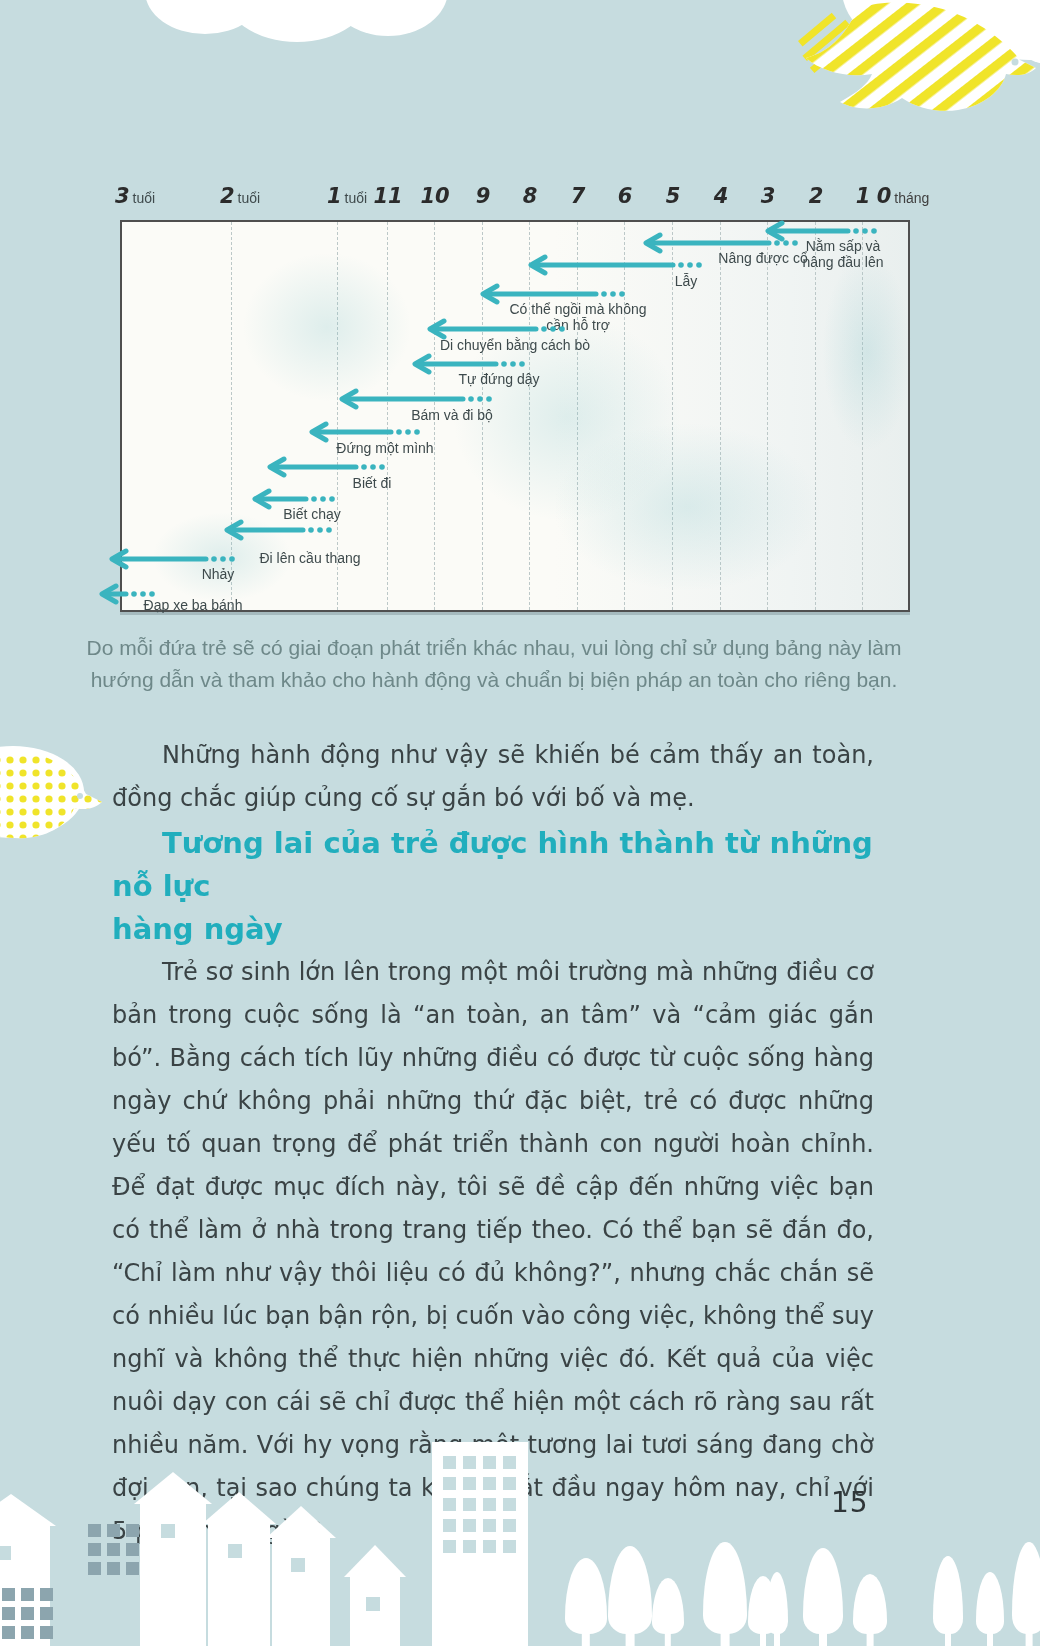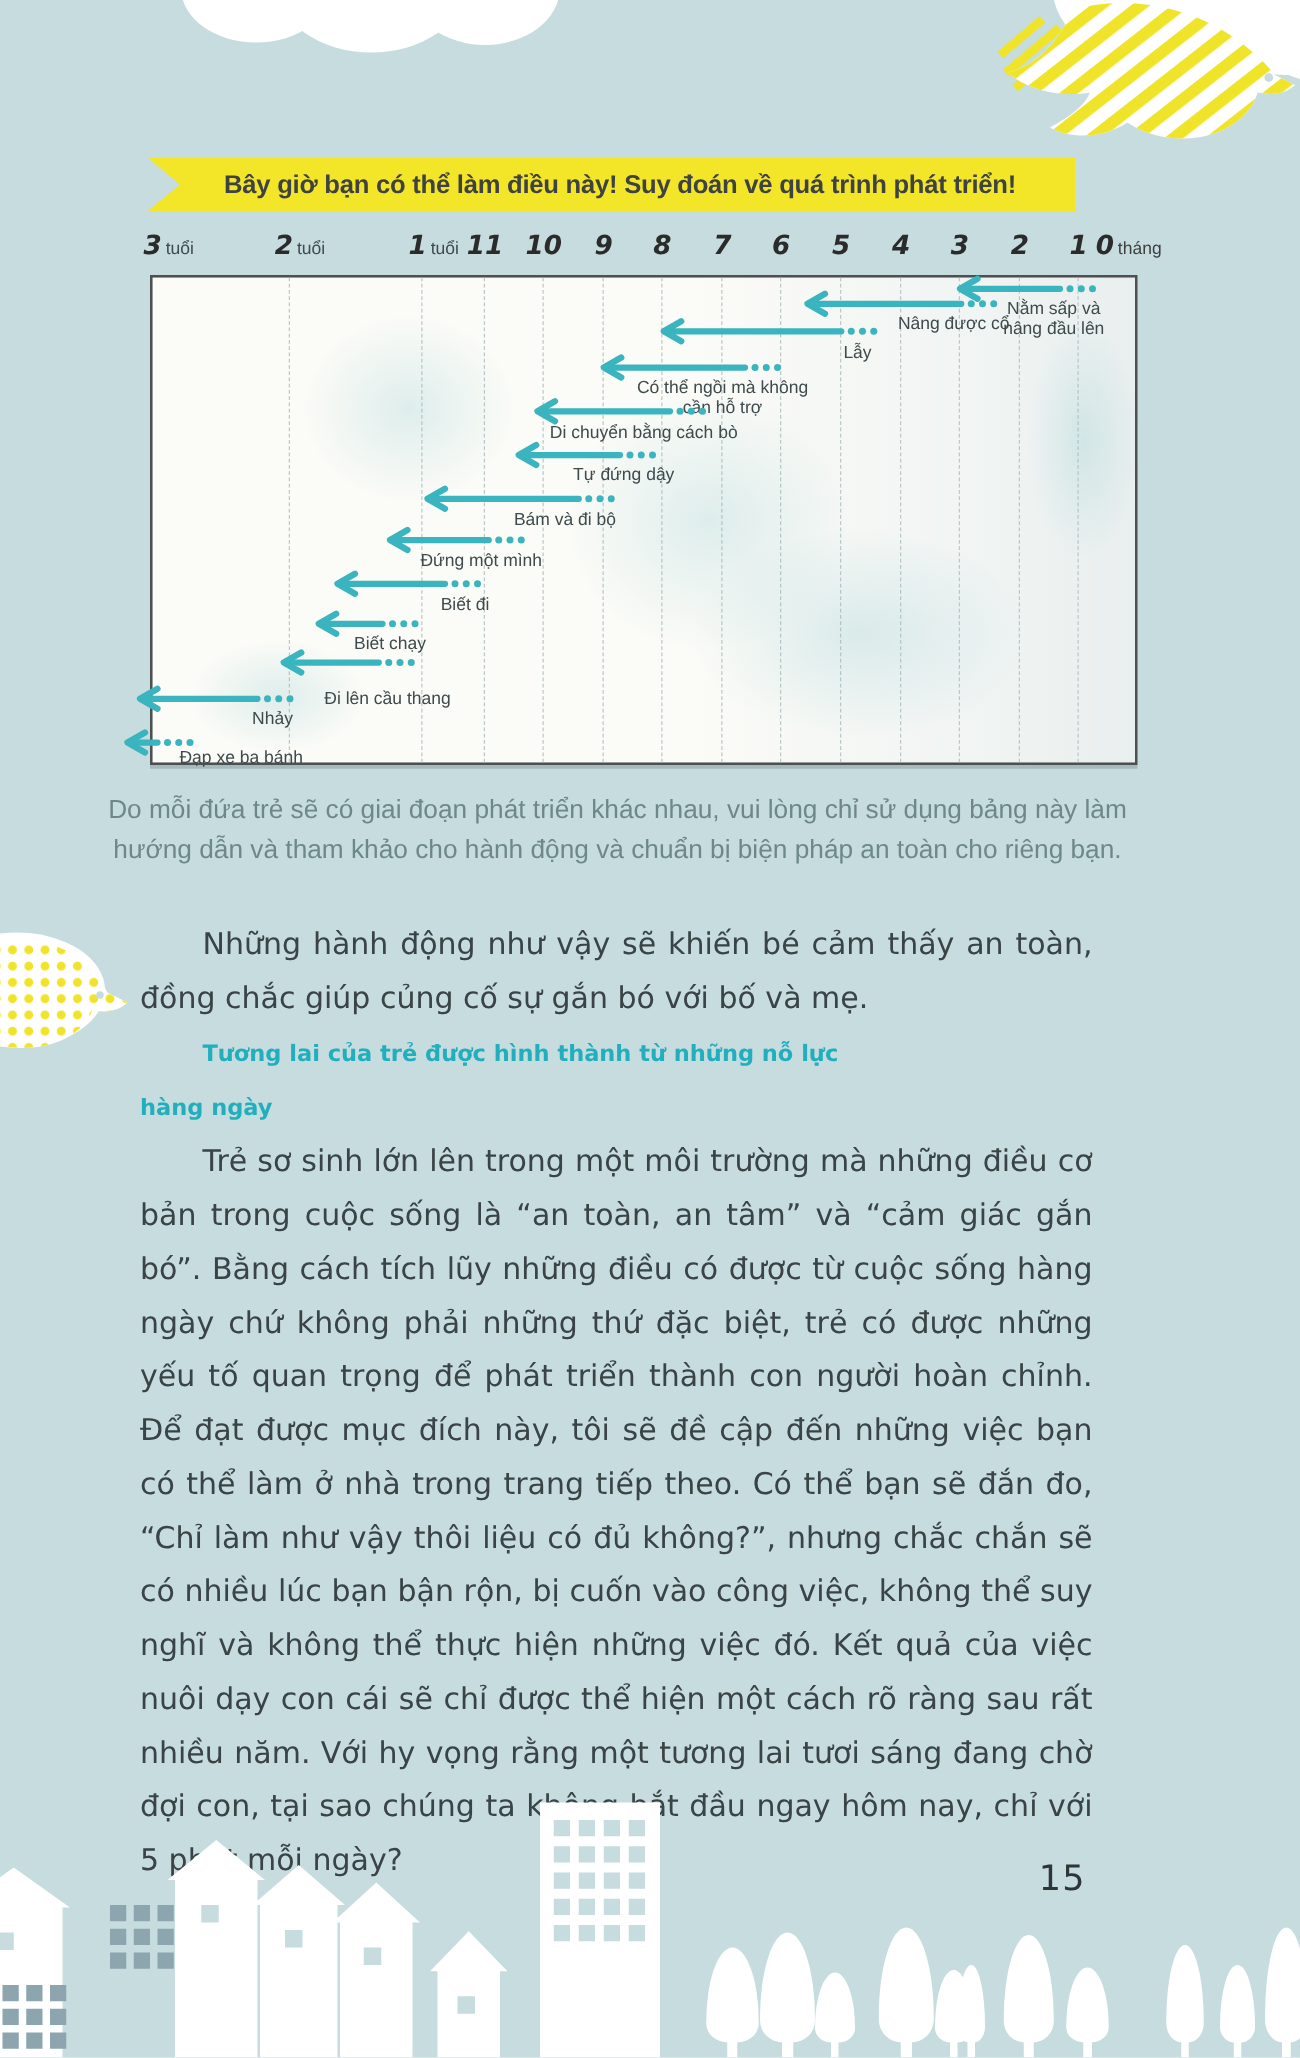--- a/index.html
+++ b/index.html
@@ -50,21 +50,21 @@
     position:absolute;left:84px;top:632px;width:820px;margin:0;
     font-size:21px;line-height:32px;text-align:center;color:#6e8889;
   }
   
   .bodytext{
     position:absolute;left:112px;top:734px;width:762px;
     font-family:"DejaVu Sans","Liberation Sans",sans-serif;
     font-size:24px;line-height:43px;color:#3a4345;text-align:justify;
   }
   .bodytext p{margin:0;text-indent:50px;}
-  .bodytext h3{margin:2px 0 0 0;font-size:18px;line-height:43px;color:#21aebd;text-indent:50px;text-align:left;font-weight:bold;}
+  .bodytext h3{margin:2px 0 0 0;font-size:29px;line-height:43px;color:#21aebd;text-indent:50px;text-align:left;font-weight:bold;}
   
   .pagenum{position:absolute;left:831px;top:1486px;font-family:"DejaVu Sans",sans-serif;font-size:28px;color:#2e3537;letter-spacing:1px;}
   
   .skyline{position:absolute;left:0;top:1430px;width:1040px;height:216px;}
   .tree{position:absolute;}
   .tree .crown{width:100%;background:#fff;border-radius:50% 50% 42% 42% / 78% 78% 20% 20%;}
   .tree .trunk{position:absolute;bottom:0;left:50%;transform:translateX(-50%);height:16px;background:#fff;}
   .house{position:absolute;}
   .house .roof{width:0;height:0;}
   .house .hbody{position:absolute;background:#fff;}
@@ -107,23 +107,20 @@
     <defs>
       <pattern id="dots" width="13" height="13" patternUnits="userSpaceOnUse">
         <circle cx="5" cy="5" r="3.6" fill="#f0e42a"></circle>
       </pattern>
     </defs>
     <path d="M 6 28 C 30 8 62 6 86 18 C 102 26 114 40 120 52 L 136 60 C 128 68 116 68 108 66 C 102 82 84 94 60 96 C 36 98 12 90 -2 76 Z" fill="#ffffff"></path>
     <path d="M 6 28 C 30 8 62 6 86 18 C 102 26 114 40 120 52 L 136 60 C 128 68 116 68 108 66 C 102 82 84 94 60 96 C 36 98 12 90 -2 76 Z" fill="url(#dots)"></path>
     <circle cx="114" cy="54" r="3" fill="#c6dcdf"></circle>
   </svg>
 
-  <div class="banner">
-    <span>Bây giờ bạn có thể làm điều này! Suy đoán về quá trình phát triển!</span>
-  </div>
 
   <div class="axis">
       <div class="tick" style="left: 135px;"><span class="tick-num">3</span><span class="tick-unit">tuổi</span></div>
       <div class="tick" style="left: 240px;"><span class="tick-num">2</span><span class="tick-unit">tuổi</span></div>
       <div class="tick" style="left: 347px;"><span class="tick-num">1</span><span class="tick-unit">tuổi</span></div>
       <div class="tick" style="left: 388px;"><span class="tick-num">11</span></div>
       <div class="tick" style="left: 435px;"><span class="tick-num">10</span></div>
       <div class="tick" style="left: 483px;"><span class="tick-num">9</span></div>
       <div class="tick" style="left: 530px;"><span class="tick-num">8</span></div>
       <div class="tick" style="left: 578px;"><span class="tick-num">7</span></div>

